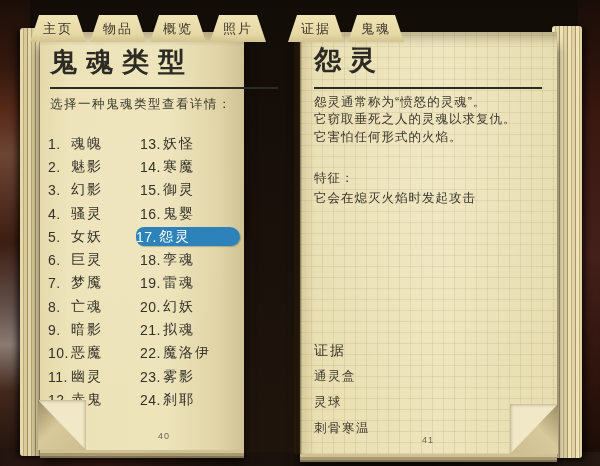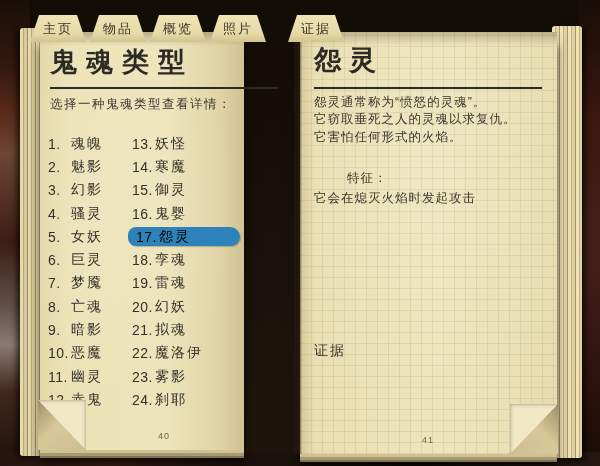--- a/index.html
+++ b/index.html
@@ -59,22 +59,22 @@
     font-size:27px;font-weight:bold;letter-spacing:9px;color:#2c2a24;
     border-bottom:2.5px solid #2c2a24;padding-bottom:7px;}
   .lp-sub{position:absolute;left:10px;top:64px;font-size:12.5px;letter-spacing:1.5px;color:#3b362d;}
   .ghost-cols{position:absolute;left:8px;top:100px;right:4px;display:flex;}
   .gcol1{width:112px;}
   .gcol2{flex:1;}
   .ghost-row{height:23.3px;display:flex;align-items:center;font-size:14px;color:#34312a;cursor:pointer;}
   .g-num{min-width:23px;letter-spacing:.5px;}
   .g-name{letter-spacing:2px;}
   .ghost-row.selected{background:#2d83b9;border-radius:8px 10px 9px 8px;
-    width:104px;padding-left:8px;margin-left:-4px;height:19px;margin-top:2px;margin-bottom:2.3px;
-    box-shadow:1px 1px 1px rgba(20,30,40,.25);color:#000000;}
+    width:104px;padding-left:0;margin-left:-4px;height:19px;margin-top:2px;margin-bottom:2.3px;
+    box-shadow:1px 1px 1px rgba(20,30,40,.25);color:#ffffff;}
   .pagenum{position:absolute;bottom:9px;font-size:9px;color:#6e6450;letter-spacing:1px;}
   .lp-num{left:118px;}
   .rp-num{left:122px;}
   
   .corner{position:absolute;bottom:0;width:48px;height:50px;cursor:pointer;}
   .corner-left{left:-2px;}
   .corner-right{right:-1px;}
   .corner .back{position:absolute;inset:0;background:#f0e8c6;}
   .corner-left .back{box-shadow:inset -1px 1px 3px rgba(90,70,40,.35);}
   .corner-right .back{box-shadow:inset 1px 1px 3px rgba(90,70,40,.35);}
@@ -85,40 +85,41 @@
     background:linear-gradient(45deg,#cdbd8f 0%,#d8c99b 55%,#a2936a 96%,#6f6244 100%);}
   
   .rp-title{position:absolute;left:14px;top:10px;width:228px;
     font-size:27px;font-weight:bold;letter-spacing:8px;color:#2c2a24;
     border-bottom:2.5px solid #2c2a24;padding-bottom:9px;}
   .rp-desc{position:absolute;left:14px;top:62px;width:228px;
     font-size:12.5px;line-height:1.38;letter-spacing:1px;color:#3b362d;}
   .rp-section{position:absolute;left:14px;width:230px;font-size:12.5px;letter-spacing:1px;color:#3b362d;}
   .sec-traits{top:138px;}
   .sec-weak{top:182px;}
-  .sec-label{margin-bottom:3px;margin-left:33px;}
+  .sec-label{margin-bottom:3px;}
   .rp-evidence{position:absolute;left:14px;top:310px;color:#3b362d;}
   .ev-label{font-size:14px;letter-spacing:2px;margin-bottom:8px;}
   .ev-item{font-size:12.5px;letter-spacing:1.5px;margin-bottom:9px;cursor:default;}
 </style>
 </head>
 <body>
 
 <div class="cover-left"></div>
 <div class="cover-right"></div>
 <div class="floor"></div>
 <div class="stack-left"></div>
 <div class="stack-right"></div>
 
 <div class="tabs" id="tab-bar">
     <div class="tab">主页</div>
     <div class="tab">物品</div>
     <div class="tab">概览</div>
     <div class="tab">照片</div>
     <div class="tab">证据</div>
+    <div class="tab">鬼魂</div>
   </div>
 
 <div class="page page-left">
   <div class="lp-title">鬼魂类型</div>
   <div class="lp-sub">选择一种鬼魂类型查看详情：</div>
   <div class="ghost-cols">
     <div class="gcol1" id="ghost-col-1">
         <div class="ghost-row">
           <span class="g-num">1.</span>
           <span class="g-name">魂魄</span>
@@ -232,20 +233,25 @@
     <div>怨灵通常称为“愤怒的灵魂”。</div>
     <div>它窃取垂死之人的灵魂以求复仇。</div>
     <div>它害怕任何形式的火焰。</div>
   </div>
   <div class="rp-section sec-traits">
     <div class="sec-label">特征：</div>
     <div>它会在熄灭火焰时发起攻击</div>
   </div>
   <div class="rp-evidence">
     <div class="ev-label">证据</div>
+    <div id="evidence-list">
+        <div class="ev-item">通灵盒</div>
+        <div class="ev-item">灵球</div>
+        <div class="ev-item">刺骨寒温</div>
+      </div>
   </div>
   <div class="pagenum rp-num">41</div>
   <div class="corner corner-right">
     <div class="back"></div>
     <div class="tri"></div>
   </div>
 </div>
 
 <div class="gutter"></div>
 

